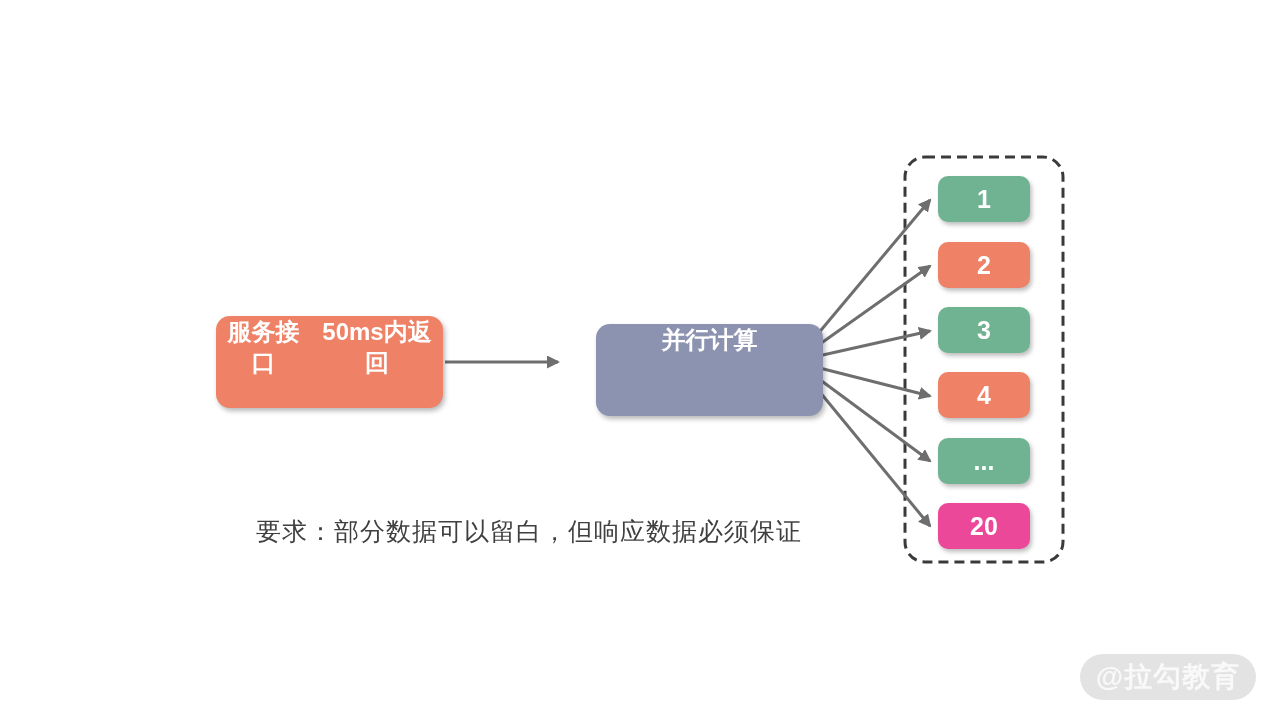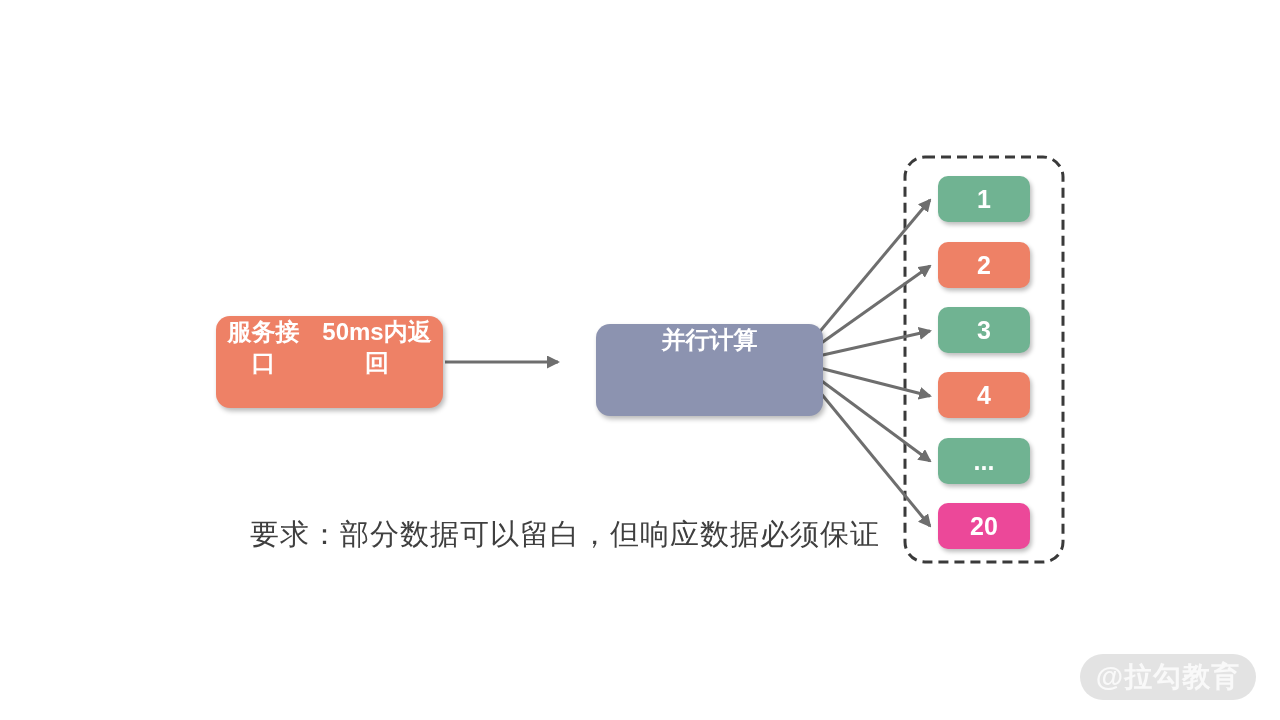--- a/index.html
+++ b/index.html
@@ -69,23 +69,23 @@
     color: #ffffff;
     font-weight: bold;
     font-size: 25px;
     display: flex;
     align-items: center;
     justify-content: center;
     box-shadow: 2px 3px 4px rgba(0,0,0,0.25);
   }
   #note {
     position: absolute;
-    left: 250px;
+    left: 256px;
     top: 515px;
-    font-size: 29px;
+    font-size: 25px;
     color: var(--text_dark, #3F3F3F);
     letter-spacing: 1px;
     white-space: nowrap;
   }
   #watermark {
     position: absolute;
     left: 1080px;
     top: 654px;
     width: 176px;
     height: 46px;

